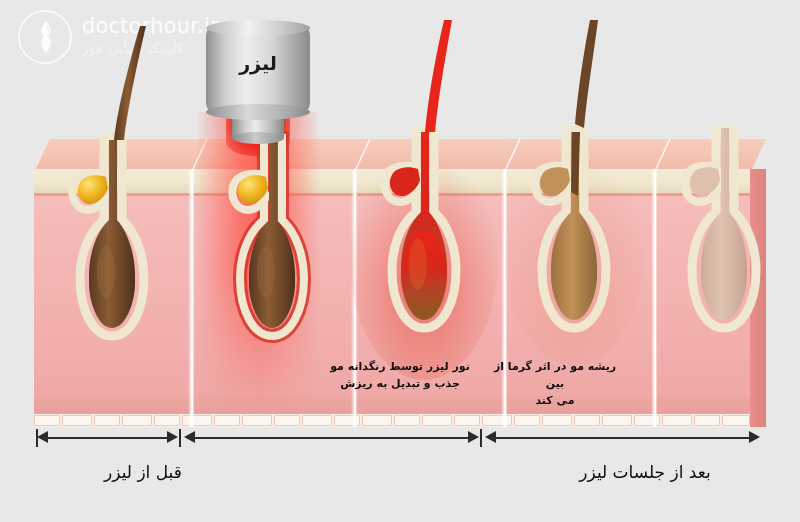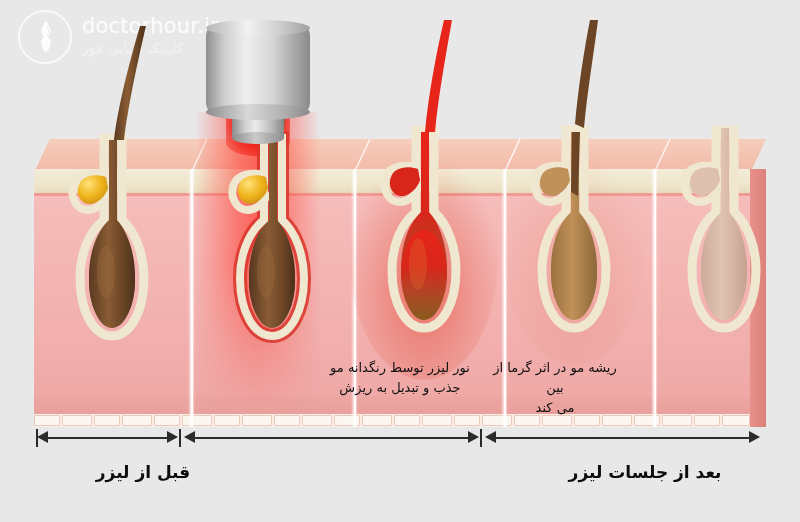--- a/index.html
+++ b/index.html
@@ -77,33 +77,33 @@
       rgba(255,95,85,.30) 86%,
       rgba(255,80,70,0) 100%);
     -webkit-mask-image:linear-gradient(180deg,rgba(0,0,0,1) 0%,rgba(0,0,0,.95) 52%,rgba(0,0,0,.35) 80%,rgba(0,0,0,0) 100%);
             mask-image:linear-gradient(180deg,rgba(0,0,0,1) 0%,rgba(0,0,0,.95) 52%,rgba(0,0,0,.35) 80%,rgba(0,0,0,0) 100%);
     pointer-events:none;}
   .beam-core{position:absolute;left:226px;top:112px;width:64px;height:44px;
     background:radial-gradient(ellipse at 50% 20%, #ff2e22 0%, #f0211a 45%, rgba(240,40,30,.15) 100%);
     border-radius:0 0 50% 50%/0 0 30% 30%;}
 
   
-  .cap{position:absolute;direction:rtl;text-align:center;font-weight:400;color:#101010;
-    font-size:13px;line-height:1.55;}
+  .cap{position:absolute;direction:rtl;text-align:center;font-weight:700;color:#101010;
+    font-size:11px;line-height:1.55;}
 
   
   #dims{position:absolute;left:34px;top:428px;width:740px;height:20px;}
   .dim-line{position:absolute;top:9px;height:1.6px;background:#2b2b2b;}
   .dim-tick{position:absolute;top:1px;width:1.6px;height:18px;background:#2b2b2b;}
   .ah{position:absolute;top:3px;width:0;height:0;border-top:6px solid transparent;border-bottom:6px solid transparent;}
   .ah-l{border-right:11px solid #2b2b2b;}
   .ah-r{border-left:11px solid #2b2b2b;}
 
   
-  .blabel{position:absolute;direction:rtl;text-align:center;font-weight:700;color:#0d0d0d;font-size:17px;}
+  .blabel{position:absolute;direction:rtl;text-align:center;font-weight:400;color:#0d0d0d;font-size:17px;}
 </style>
 </head>
 <body>
 
 <div id="stage">
 
   <div class="wm">
     <div class="wm-circle"></div>
     <svg class="wm-mark" viewBox="0 0 16 34">
       <path d="M8 1 C13 7 14 13 10 17 C14 20 14 26 8 33 C2 26 2 20 6 17 C2 13 3 7 8 1 Z" fill="#ffffff" opacity="0.88"></path>
@@ -308,20 +308,21 @@
              C99,226 92,204 81,192 L81,108 Z" fill="url(#bulb5)"></path>
     <ellipse cx="76" cy="254" rx="23" ry="44" fill="url(#bulb5)"></ellipse>
   </svg>
 
   <div id="laser">
     <div class="laser-neck"></div>
     <div class="laser-neck-bot"></div>
     <div class="laser-body"></div>
     <div class="laser-top"></div>
     <div class="laser-bot"></div>
+    <div class="laser-label">لیزر</div>
   </div>
 
   <div class="cap" style="left:330px;top:358px;width:140px">
     <div>نور لیزر توسط رنگدانه مو</div>
     <div>جذب و تبدیل به ریزش</div>
   </div>
 
   <div class="cap" style="left:484px;top:358px;width:142px">
     <div>ریشه مو در اثر گرما از بین</div>
     <div>می کند</div>

